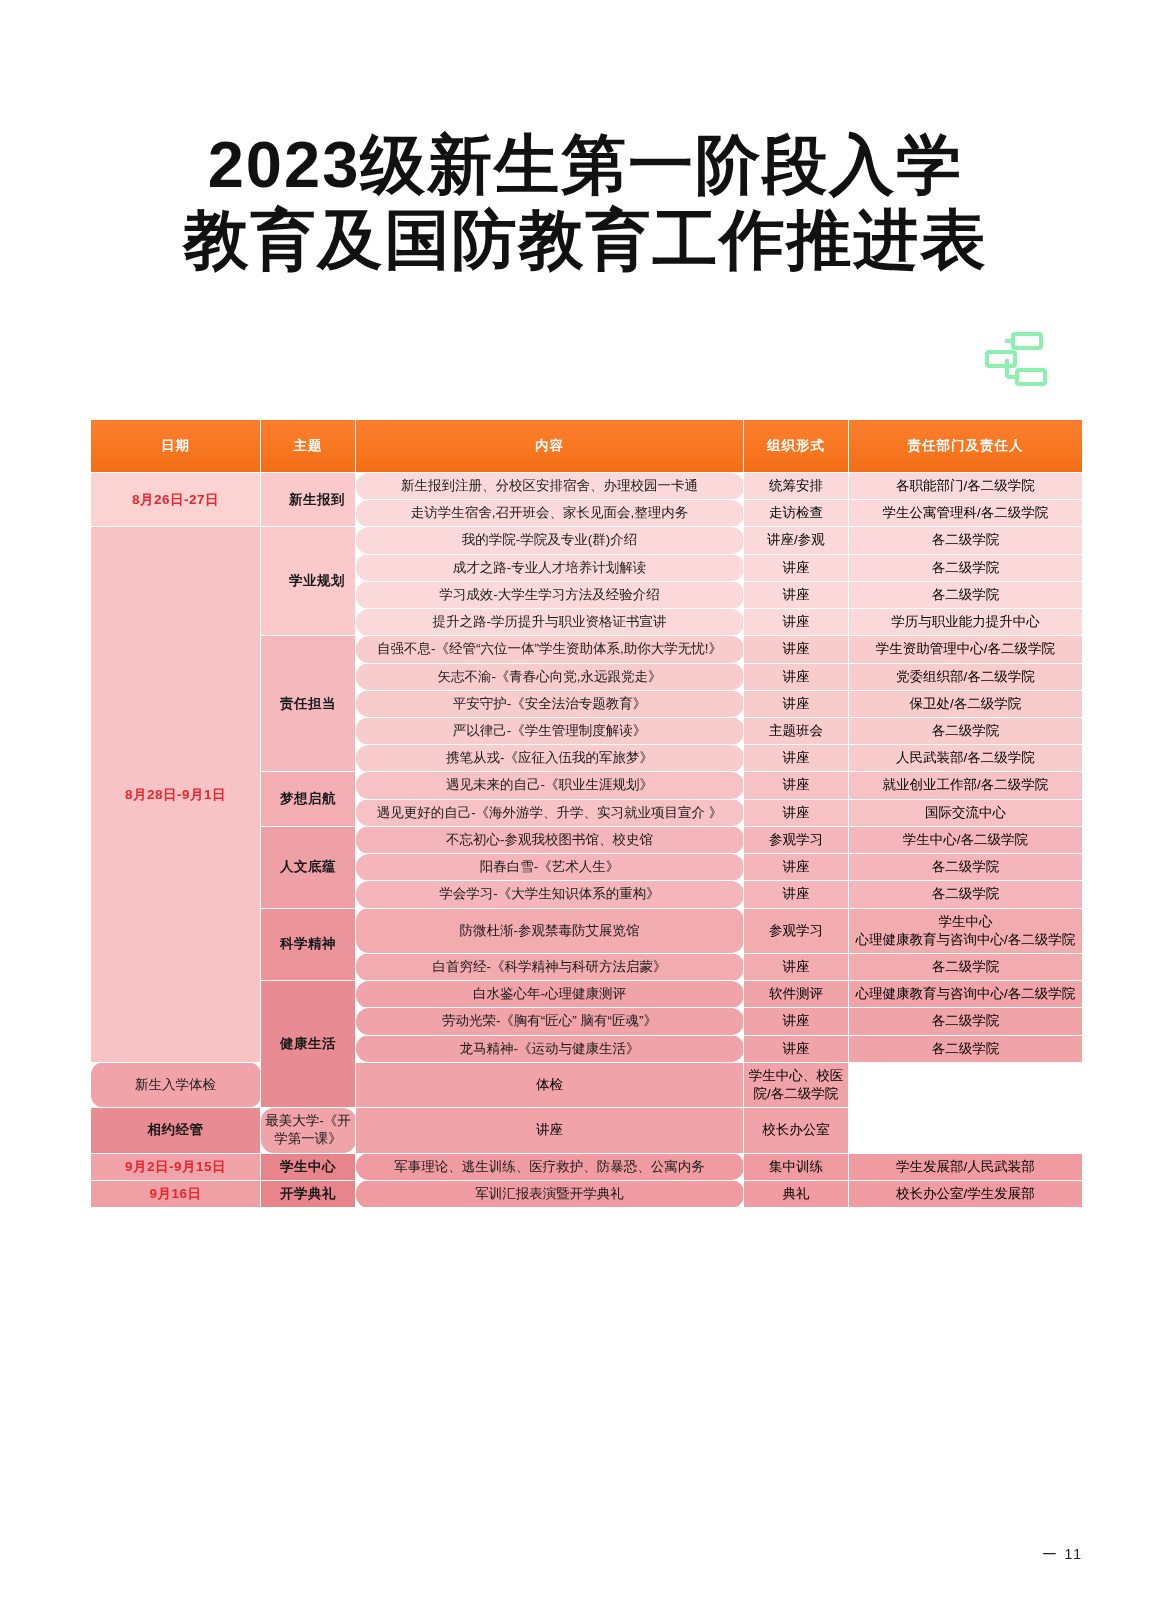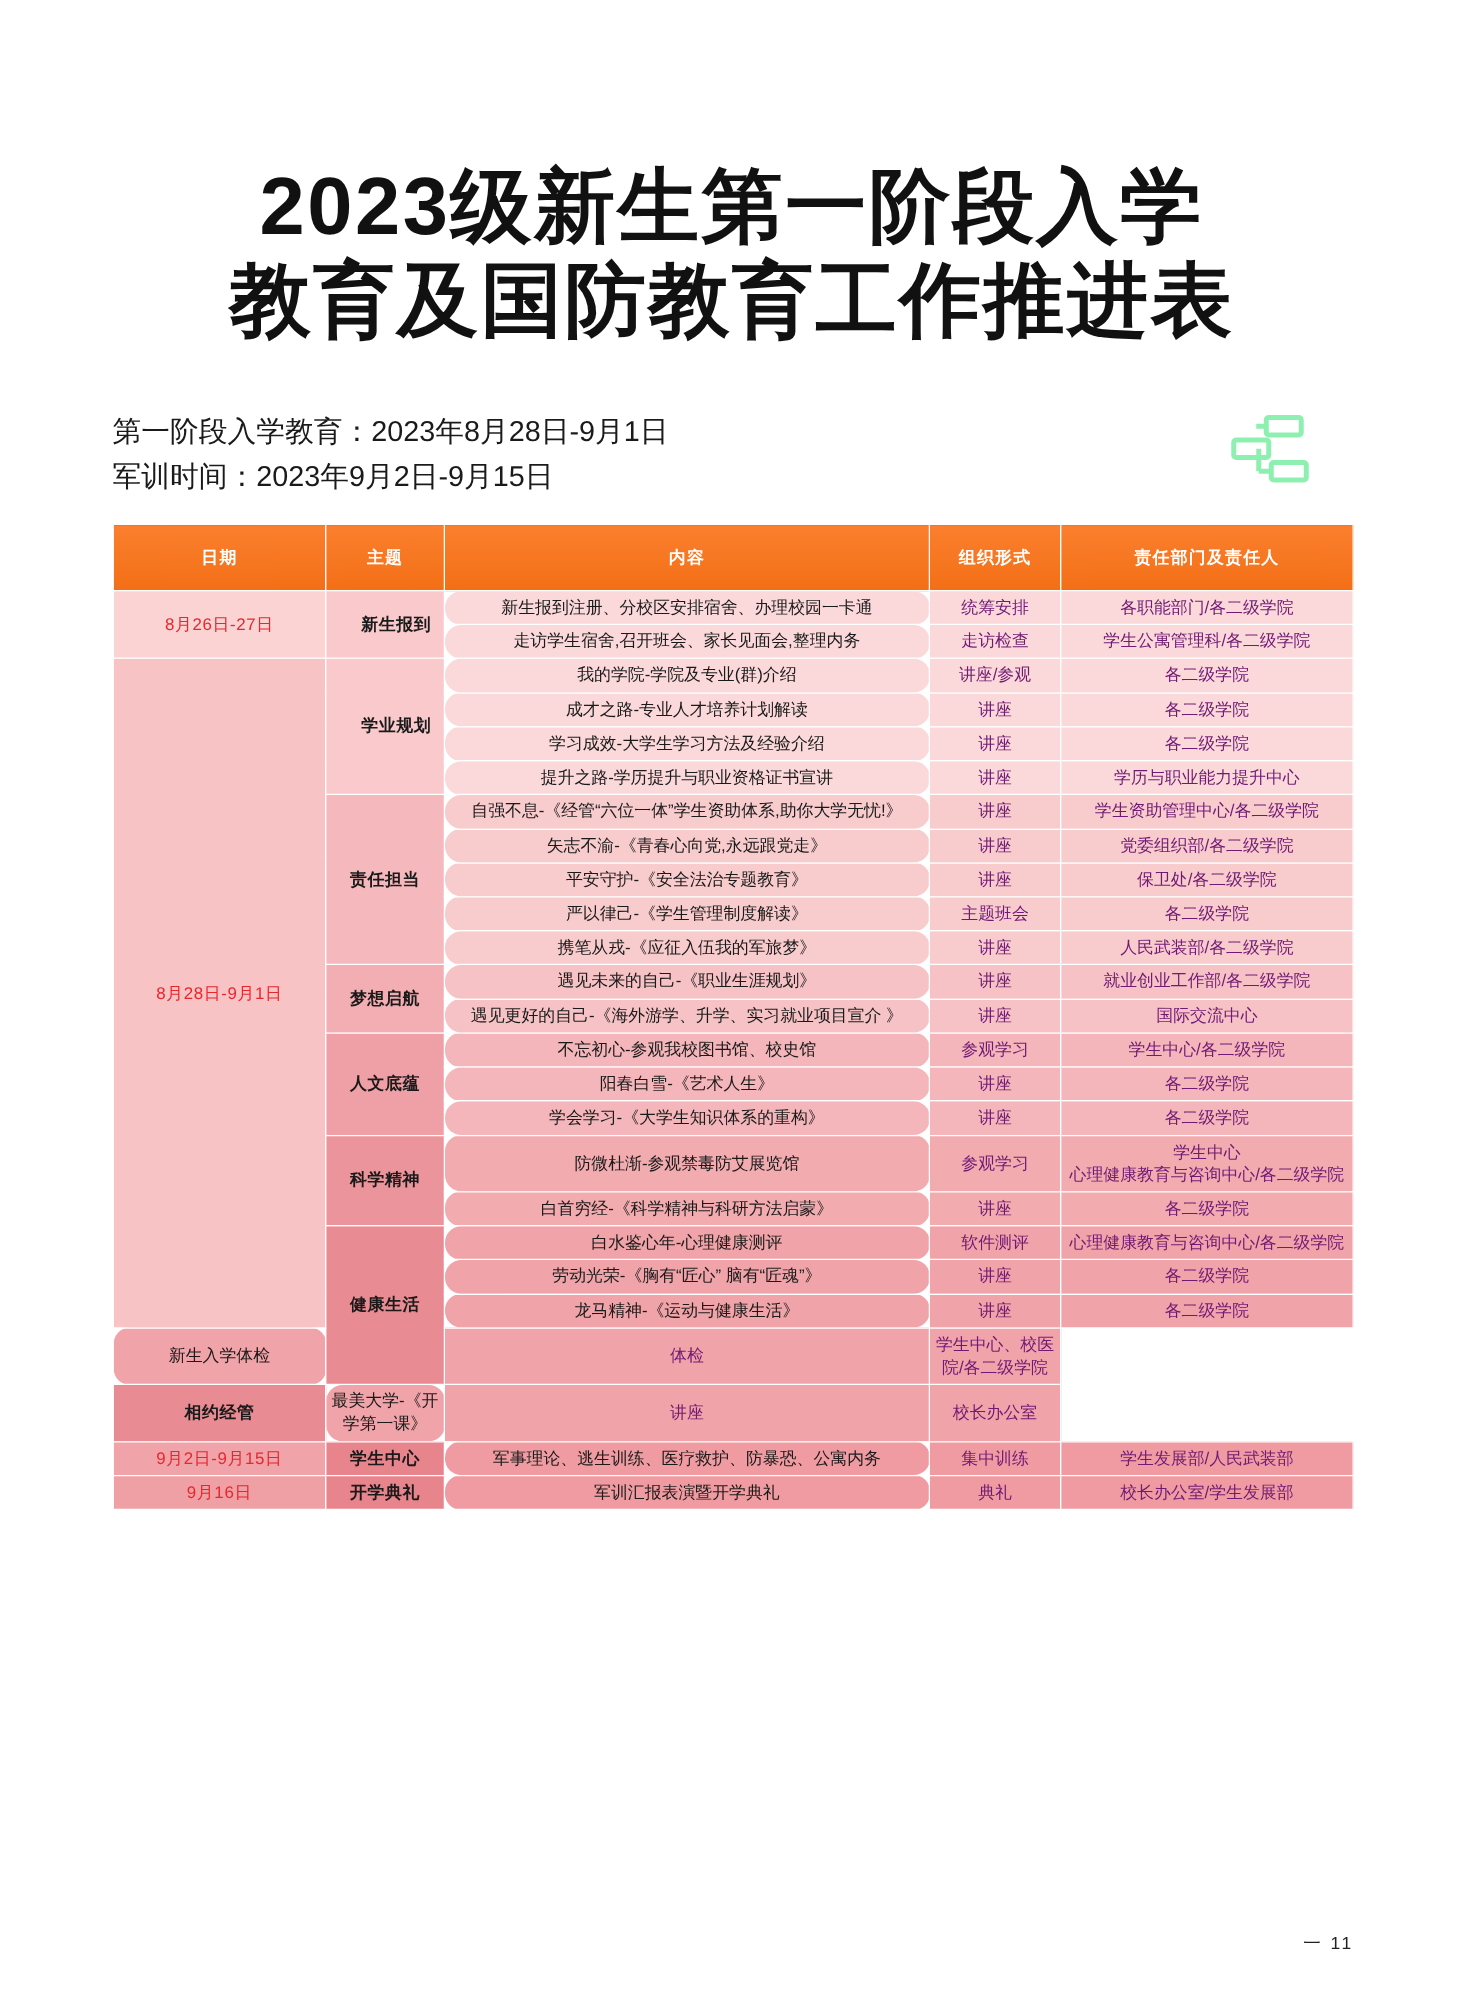--- a/index.html
+++ b/index.html
@@ -73,39 +73,39 @@
     background: #f97316;
     background: linear-gradient(180deg,#fb7f2e,#f36f16);
     color: #ffffff;
     font-size: 19px;
     font-weight: bold;
     height: 44px;
     letter-spacing: 1px;
   }
   td.date-cell {
     color: #e8262c;
-    font-weight: normal;
+    font-weight: bold;
     font-size: 16.5px;
     background: #fbd3d3;
     letter-spacing: 0.5px;
   }
   td.theme-cell {
     font-weight: bold;
     font-size: 15px;
     color: #1a1a1a;
     letter-spacing: 0.5px;
   }
   td.content-cell {
     font-size: 14px;
     color: #1a1a1a;
     border-radius: 13px;
   }
   td.form-cell, td.dept-cell {
     font-size: 13.5px;
-    color: #701a75;
+    color: #000000;
   }
   .tone-a td.theme-cell { background: #f9c9cc; padding-left: 22px; }
   .tone-a td.content-cell,
   .tone-a td.form-cell,
   .tone-a td.dept-cell { background: #fbd9da; }
   .tone-b td.theme-cell { background: #f5b9bd; }
   .tone-b td.content-cell,
   .tone-b td.form-cell,
   .tone-b td.dept-cell { background: #f8cbcd; }
   .tone-c td.theme-cell { background: #f3aeb3; }
@@ -144,24 +144,20 @@
 </head>
 <body>
 
 <div class="page">
 
   <div class="title-block">
     <div class="title-line">2023级新生第一阶段入学</div>
     <div class="title-line">教育及国防教育工作推进表</div>
   </div>
 
-  <div class="subtitle-block">
-    <div>第一阶段入学教育：2023年8月28日-9月1日</div>
-    <div>军训时间：2023年9月2日-9月15日</div>
-  </div>
 
   <div class="deco-icon">
     <svg width="70" height="56" viewBox="0 0 70 56">
       <rect x="30" y="2" width="28" height="14" rx="2" fill="none" stroke="#8ef0b0" stroke-width="4"></rect>
       <rect x="4" y="20" width="28" height="14" rx="2" fill="none" stroke="#8ef0b0" stroke-width="4"></rect>
       <rect x="34" y="38" width="28" height="14" rx="2" fill="none" stroke="#8ef0b0" stroke-width="4"></rect>
       <path d="M22 9 H30" stroke="#8ef0b0" stroke-width="4" fill="none"></path>
       <path d="M24 45 H34" stroke="#8ef0b0" stroke-width="4" fill="none"></path>
       <path d="M24 27 V45" stroke="#8ef0b0" stroke-width="4" fill="none"></path>
     </svg>

